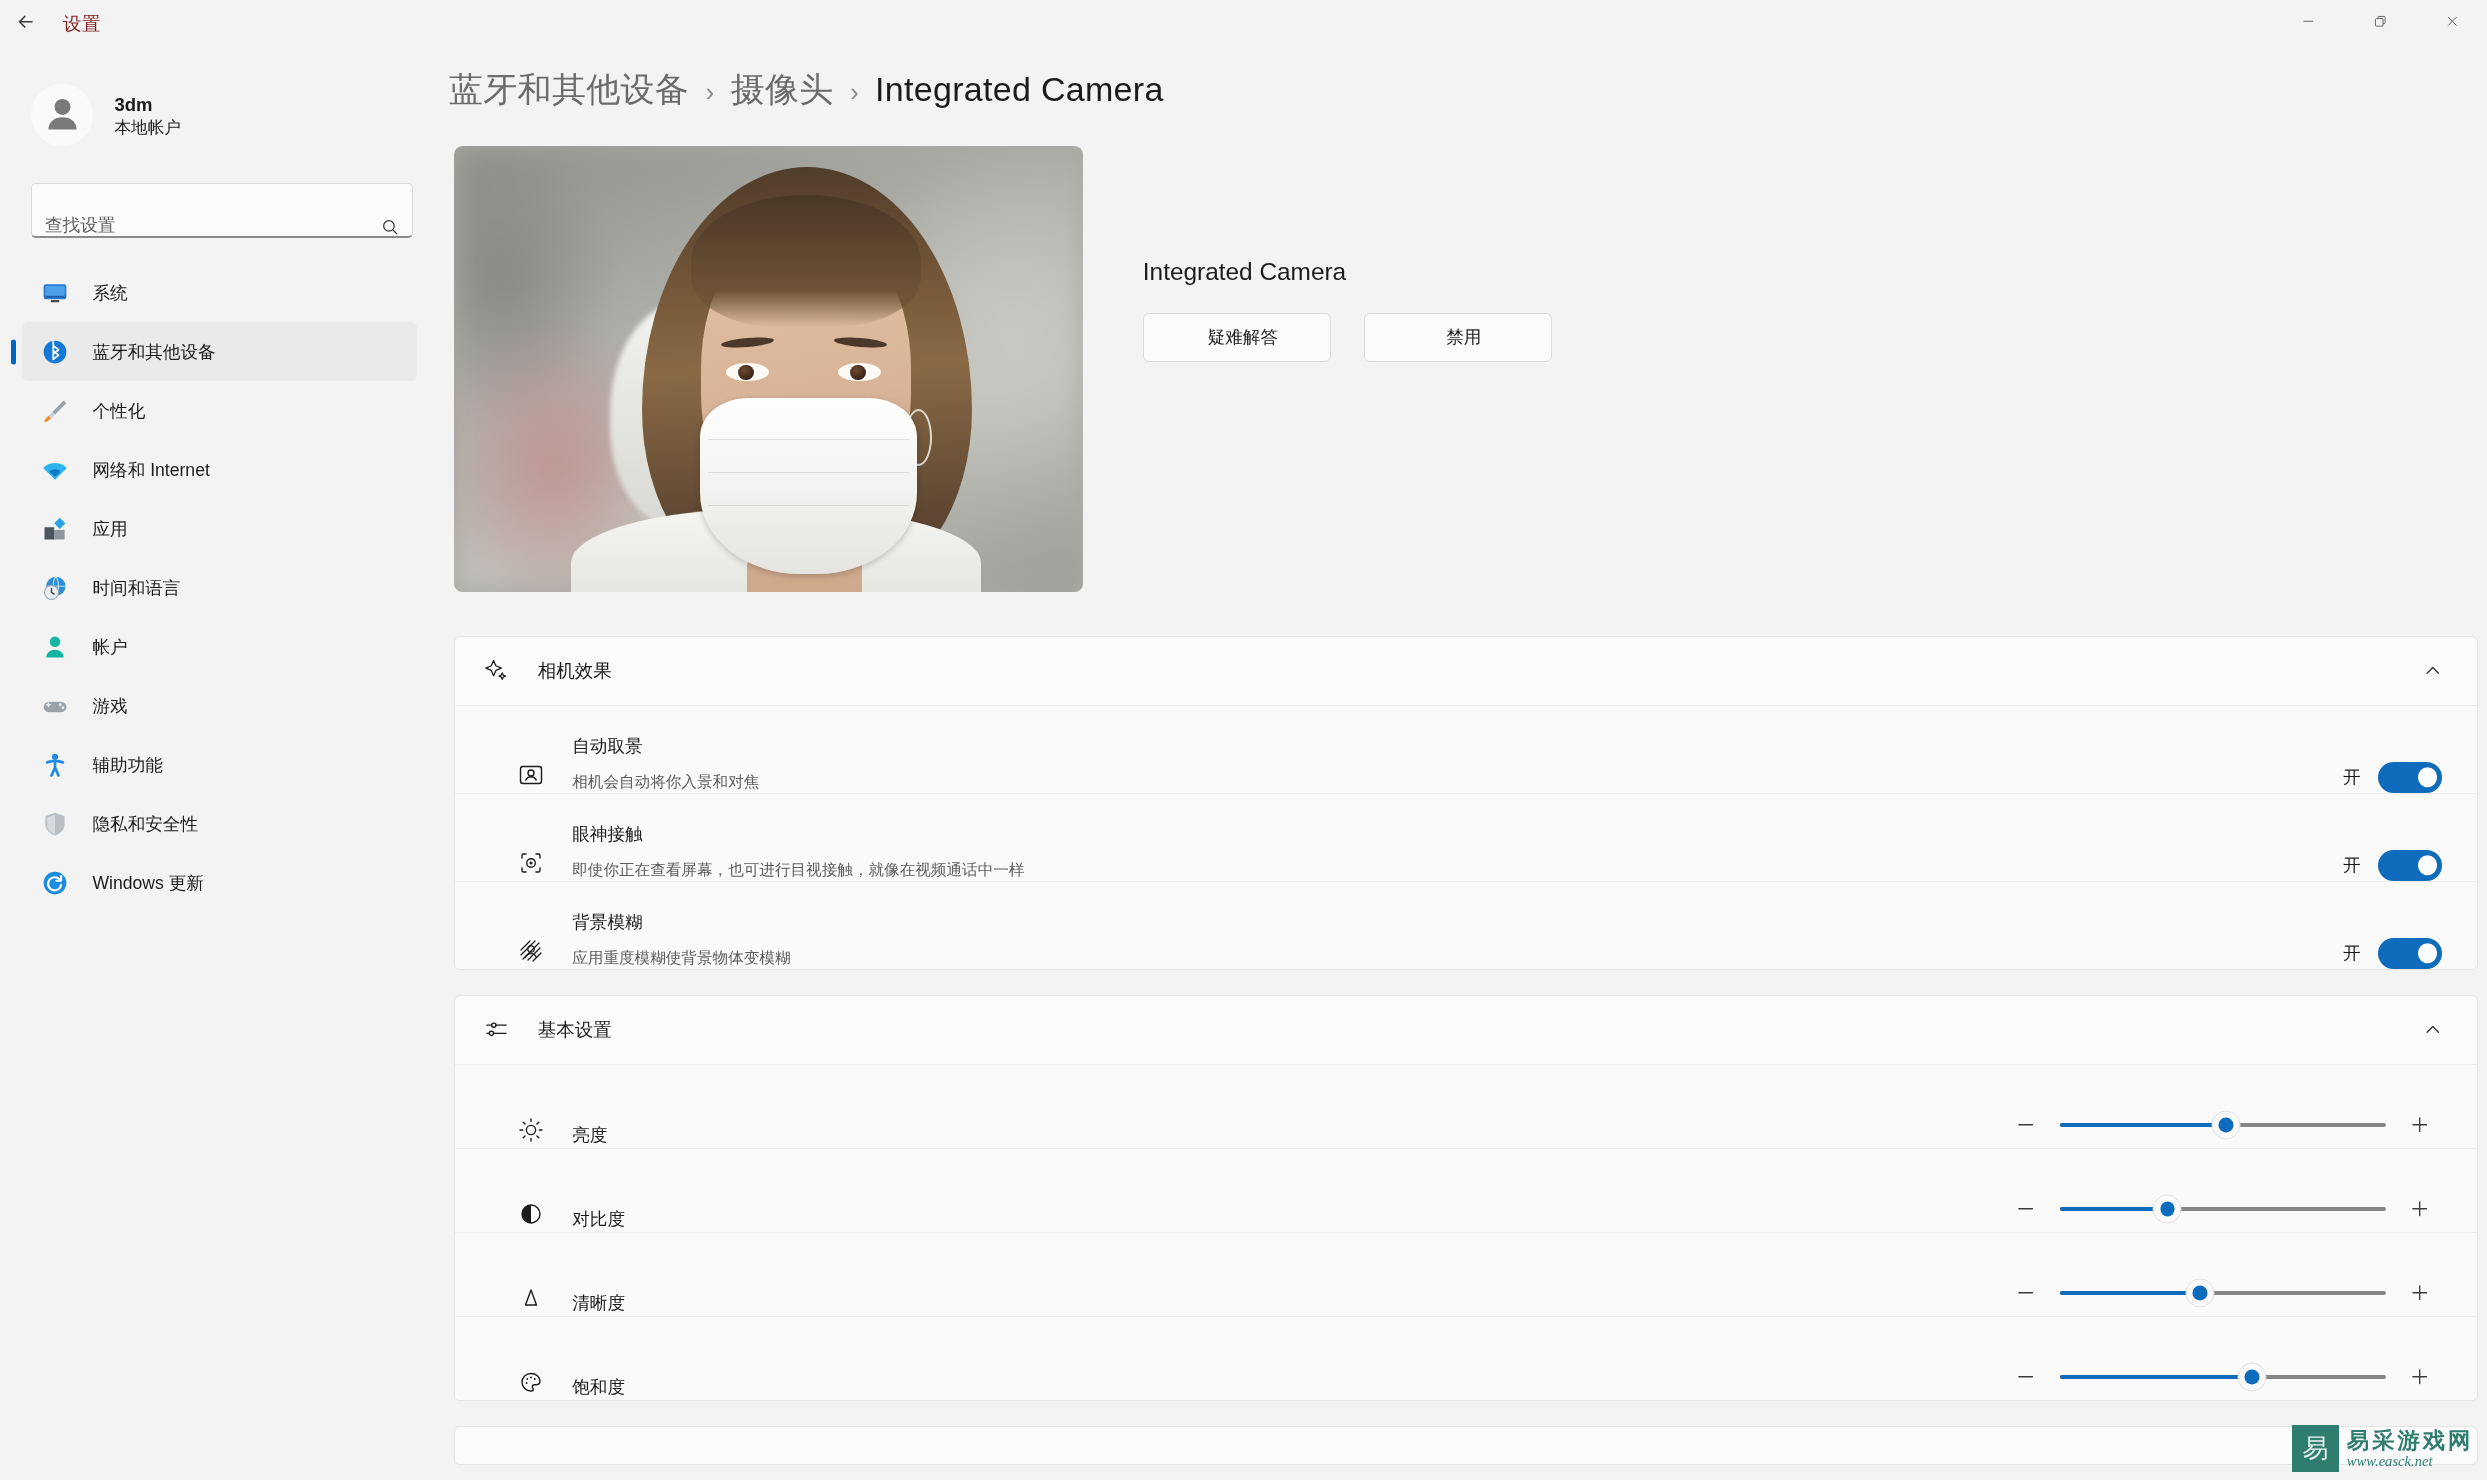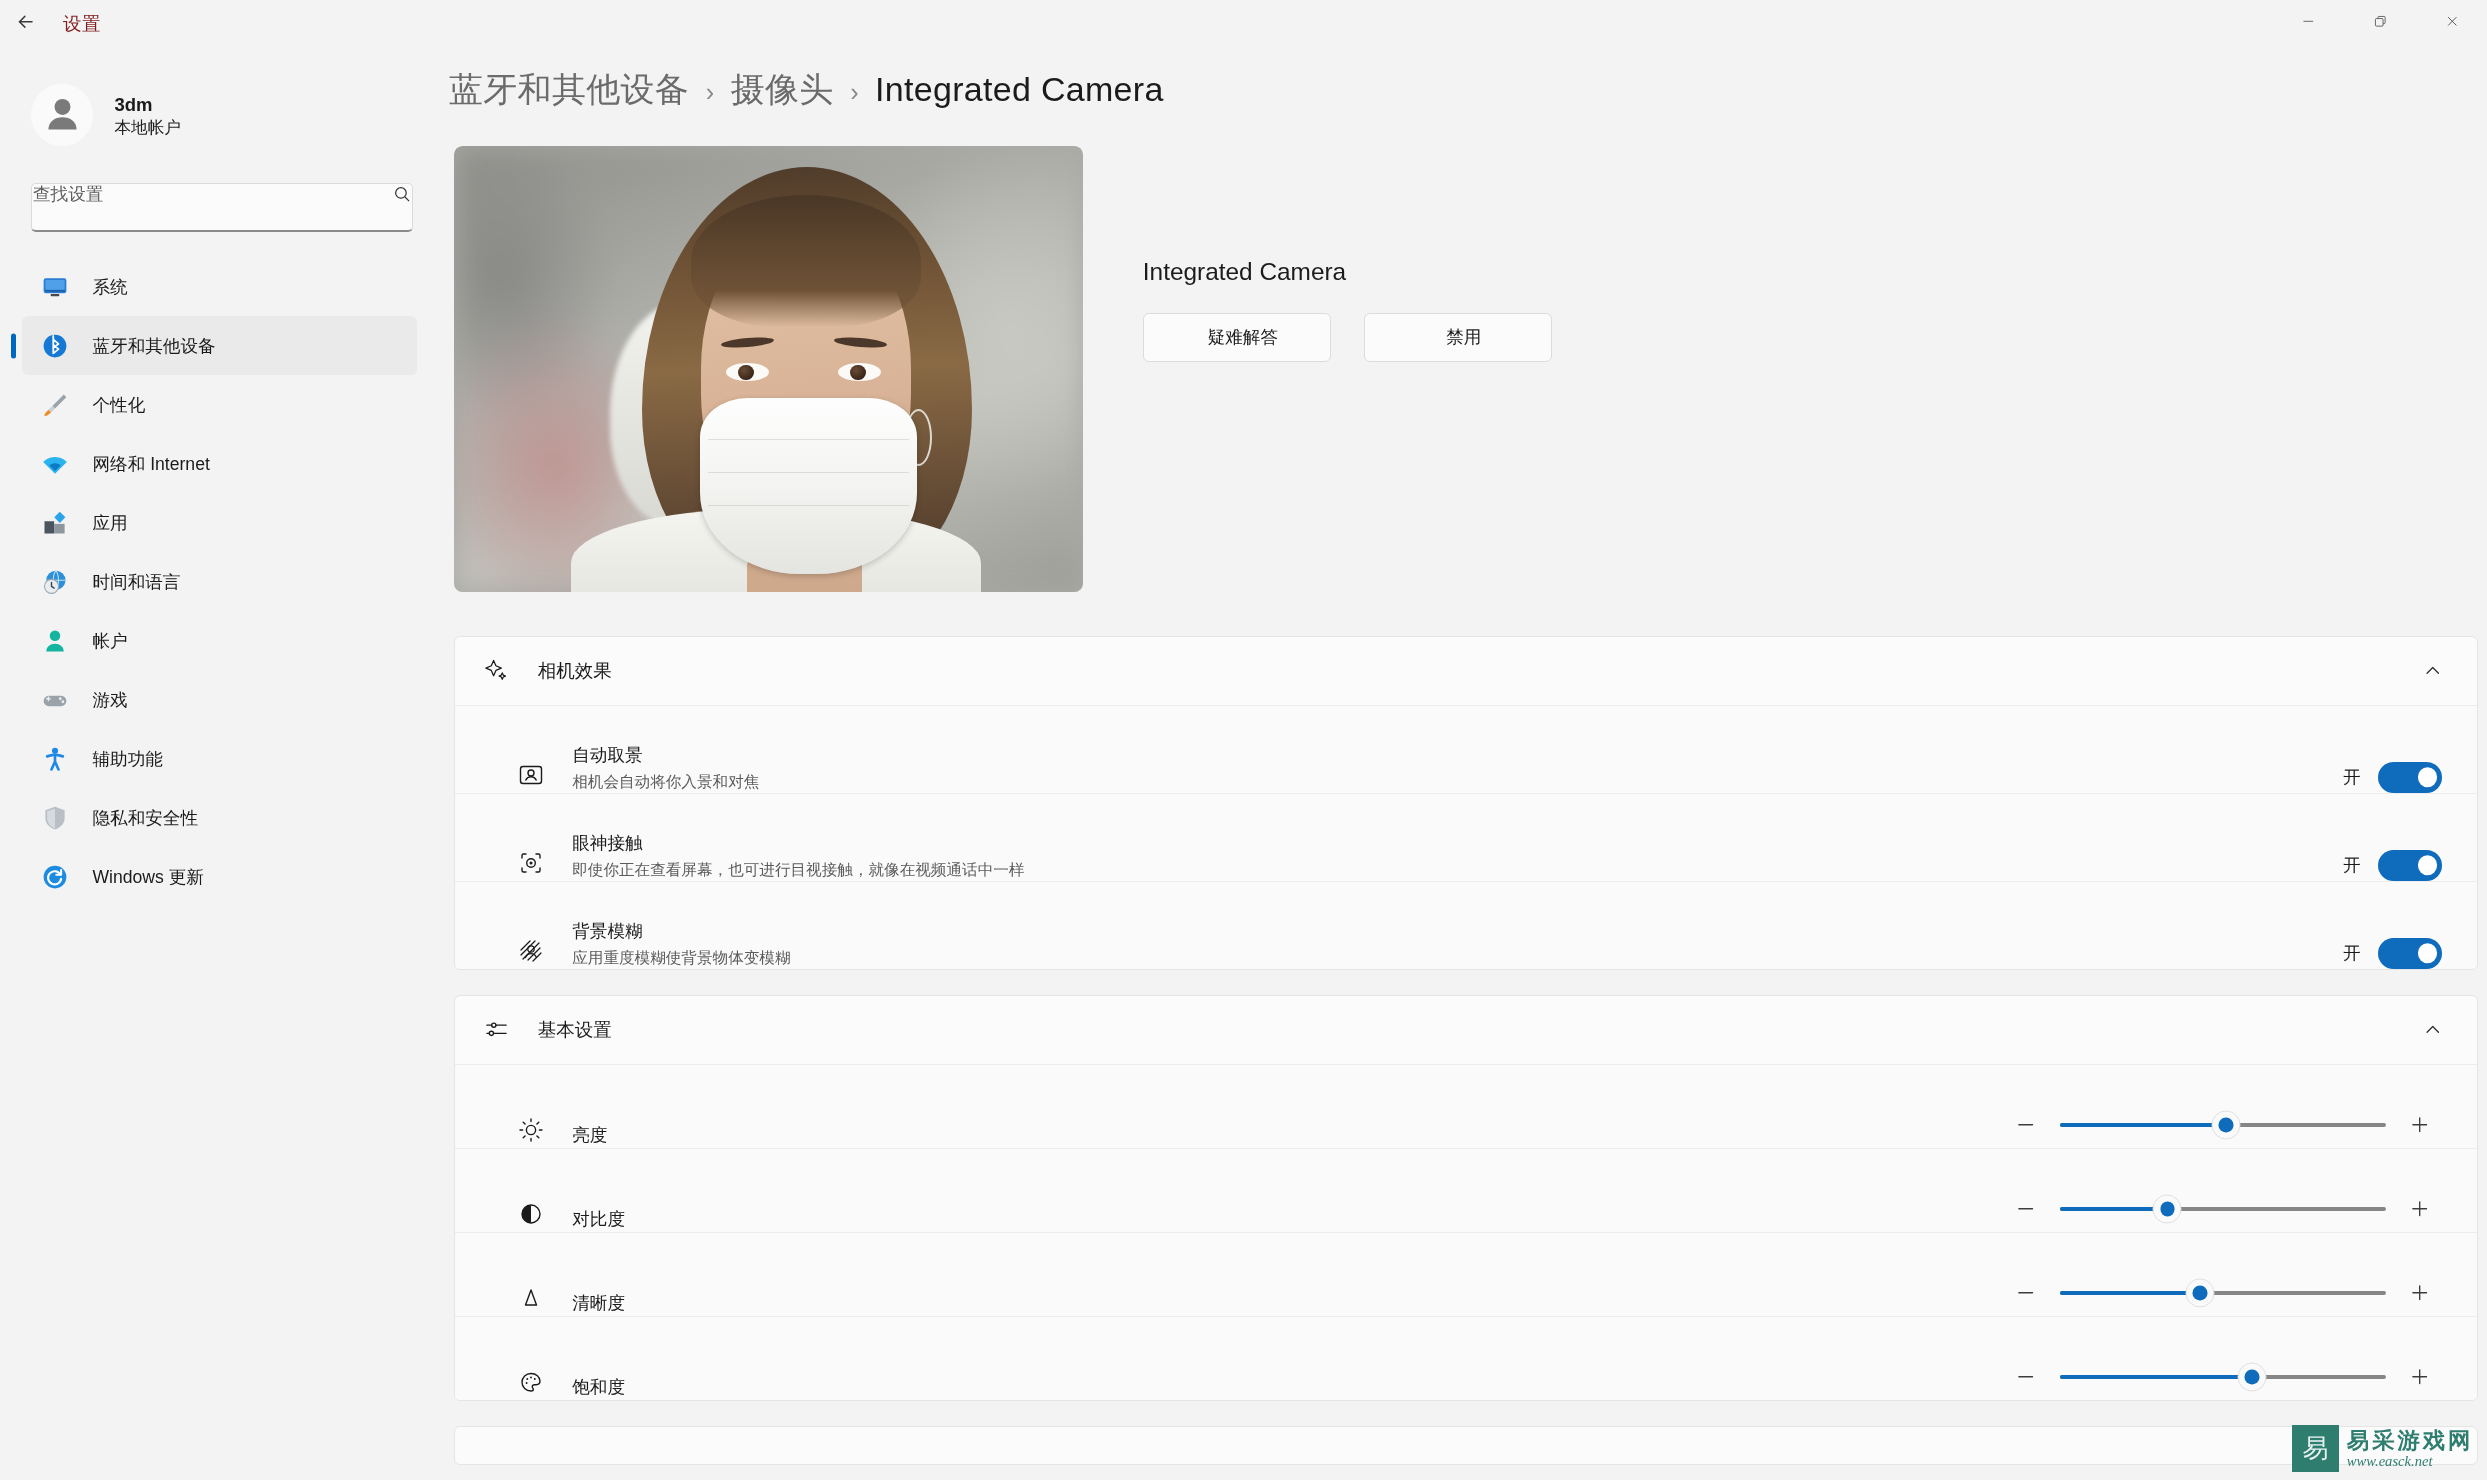--- a/index.html
+++ b/index.html
@@ -57,27 +57,27 @@
     display: flex; align-items: center; justify-content: center;
     flex-shrink: 0;
   }
   .avatar svg { width: 45px; height: 45px; }
   .account-text { margin-left: 21.5px; line-height: 1.28; }
   .account-name { font-size: 18.5px; font-weight: bold; color: #1A1A1A; }
   .account-type { font-size: 16.6px; color: #202020; }
 
   .searchbox {
     margin: 19.5px 31px 0 31px;
-    height: 49px;
+    height: 55px;
     background: #FBFBFB;
     border: 1px solid #DADADA;
     border-bottom: 2px solid #8A8A8A;
     border-radius: 4.9px;
-    display: flex; align-items: flex-start;
-    padding: 0 1px;
+    display: flex; align-items: flex-end;
+    padding: 0 13px;
   }
   .searchbox input {
     flex: 1; border: none; outline: none; background: transparent;
     font-family: "Liberation Sans", sans-serif;
     font-size: 17.6px; color: #1B1B1B;
   }
   .searchbox input::placeholder { color: #5E5E5E; }
   .search-icon { width: 19.5px; height: 19.5px; color: #333; flex-shrink: 0; }
 
   .navlist { margin-top: 25px; }
@@ -272,21 +272,21 @@
     background: #FAFAFA;
   }
   .row .ricon {
     width: 35px; height: 35px; flex-shrink: 0;
     display: flex; align-items: center; justify-content: center;
     color: #1B1B1B;
   }
   .row .ricon svg { width: 28px; height: 28px; }
   .row-text { margin-left: 23.4px; flex: 1; line-height: 1.35; }
   .row-title { font-size: 17.6px; color: #1B1B1B; }
-  .row-desc { font-size: 15.6px; color: #5C5C5C; margin-top: 4px; }
+  .row-desc { font-size: 15.6px; color: #5C5C5C; margin-top: 13px; }
 
   .toggle-wrap { display: flex; align-items: center; gap: 17.6px; }
   .toggle-label { font-size: 17.6px; color: #1B1B1B; }
   .toggle {
     width: 64px; height: 31px; border-radius: 15.6px;
     background: #0F6CBD; position: relative; flex-shrink: 0;
   }
   .toggle .knob {
     position: absolute; right: 4.9px; top: 50%;
     transform: translateY(-50%);

